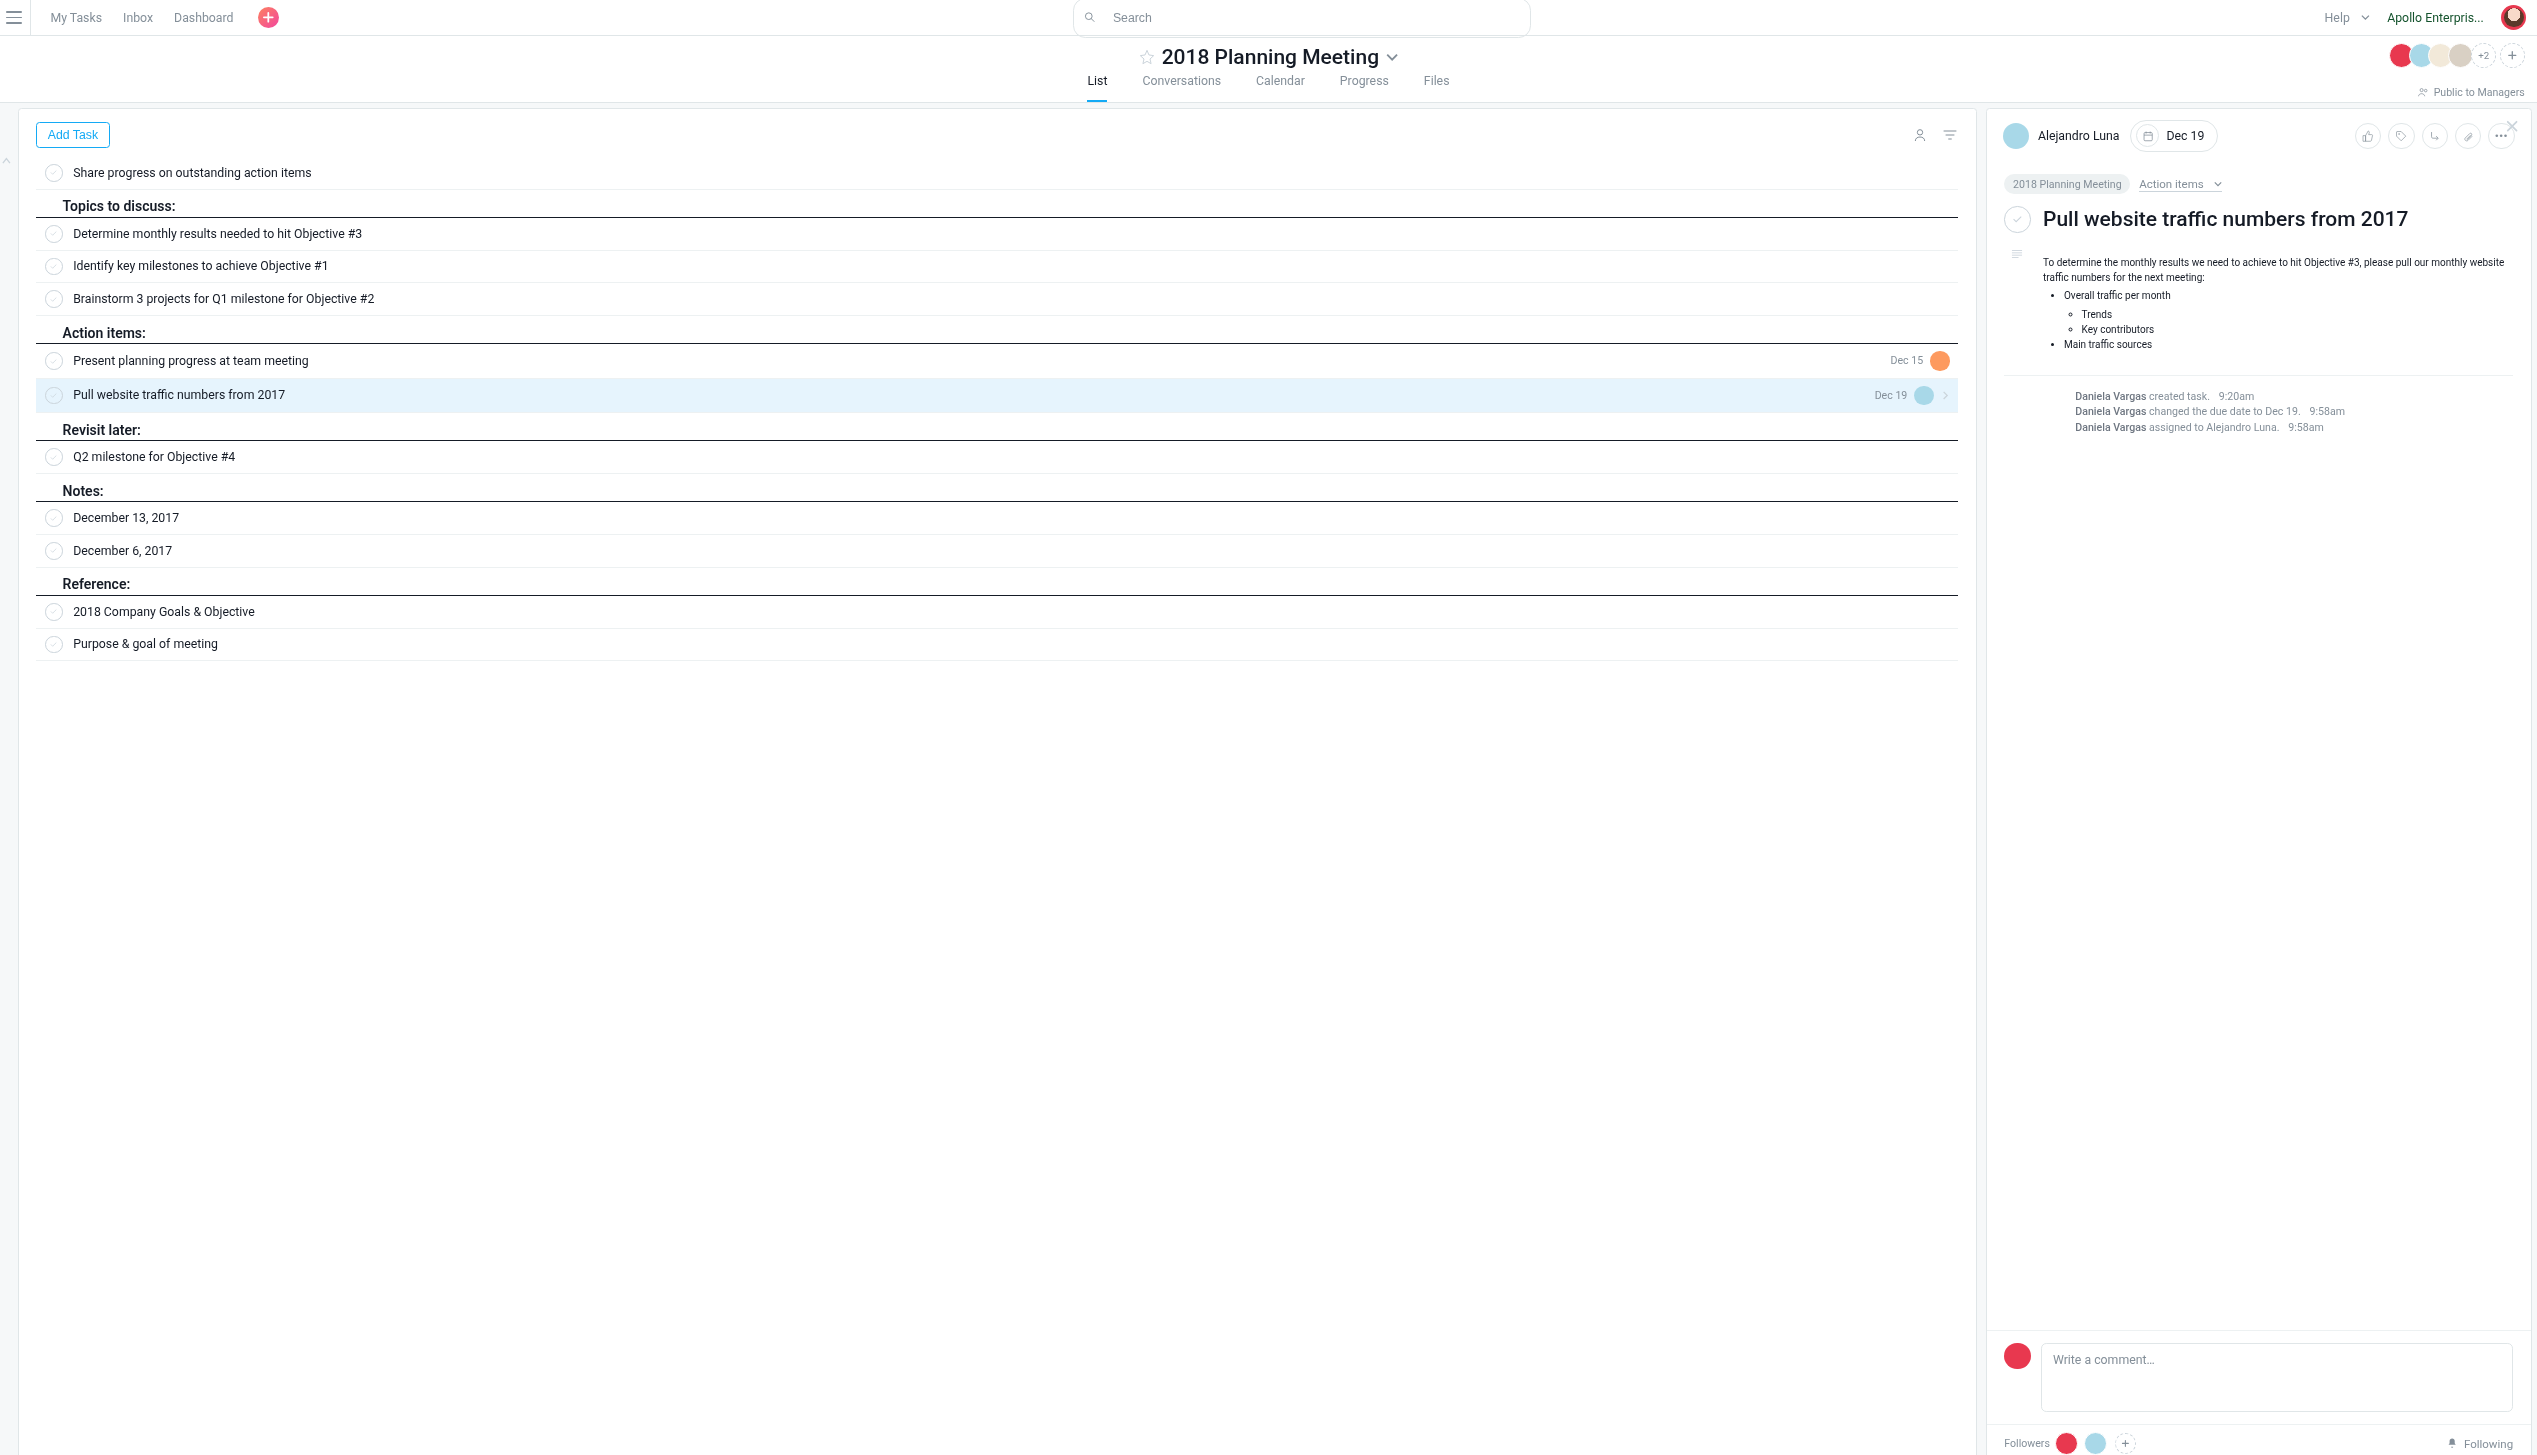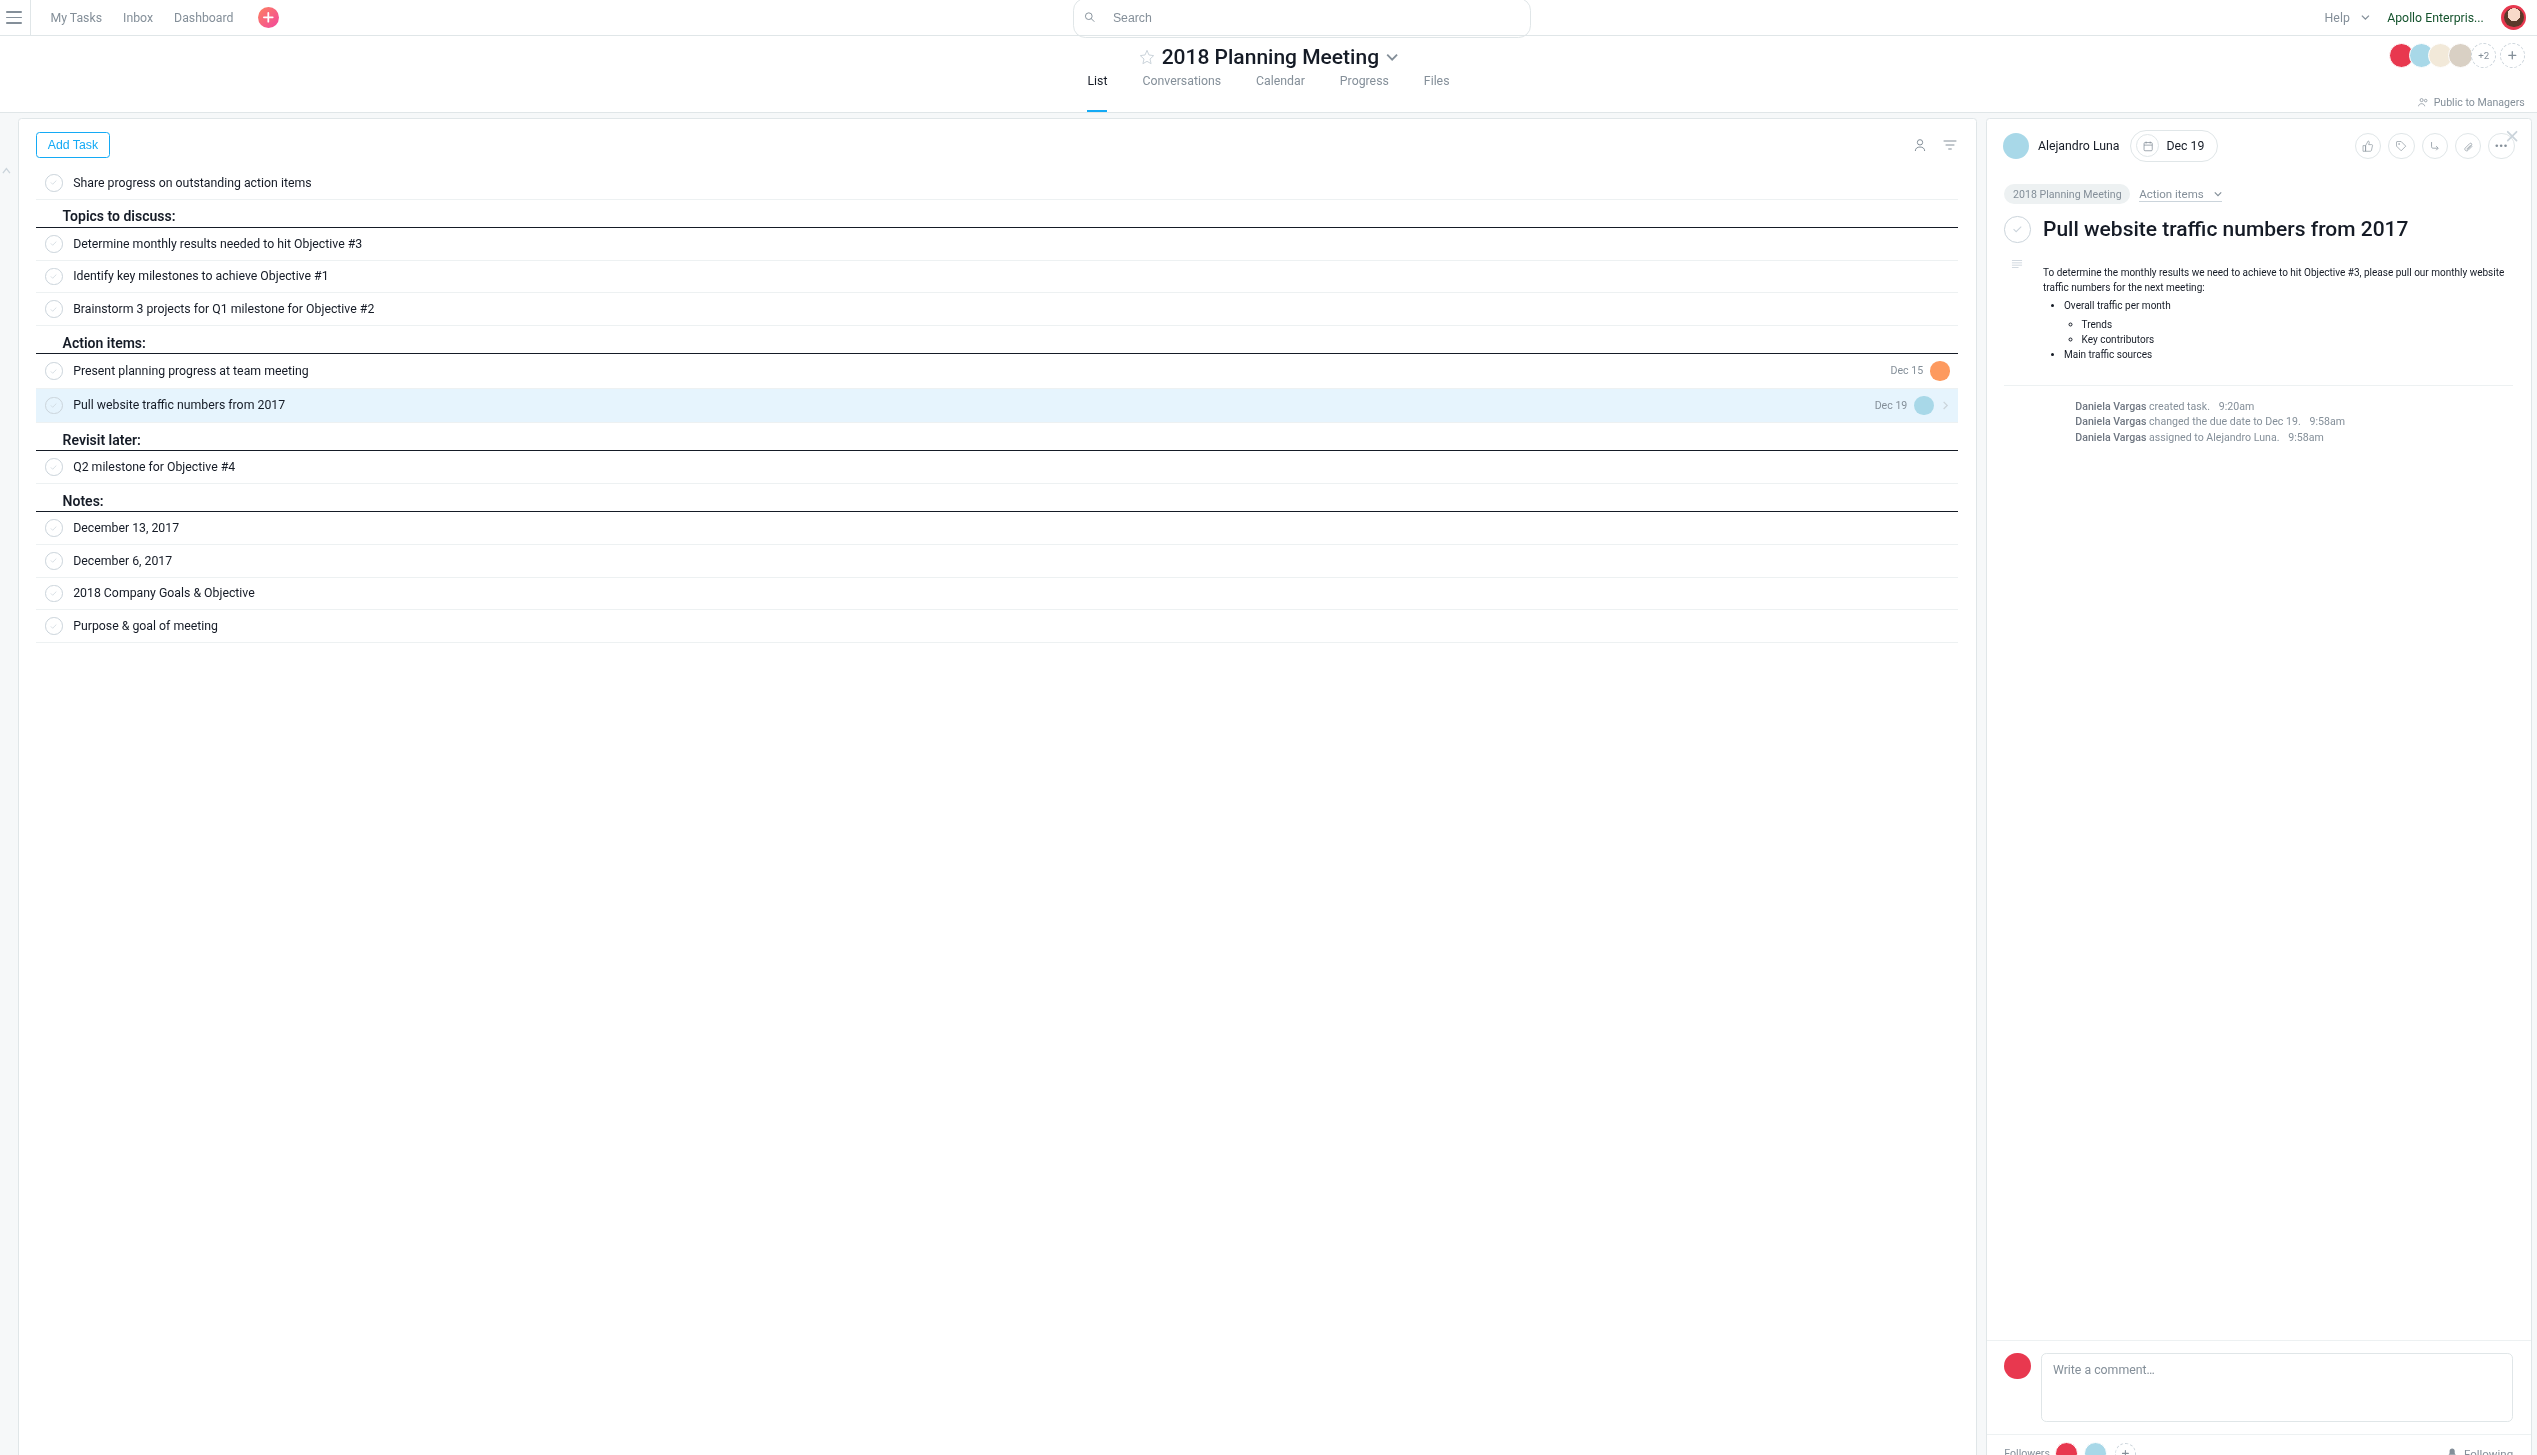--- a/index.html
+++ b/index.html
@@ -25,21 +25,21 @@
 .avatar-red { background: #e8384f; position:relative;}
 .avatar-red::after{content:"";position:absolute;inset:2.6px;border-radius:50%;background:radial-gradient(circle at 50% 35%, #f8d9c9 40%, transparent 41%), #5b3a2a;}
 
 
 .proj-header { border-bottom: 0.9px solid #e0e6e8; position:relative;}
 .proj-title-row { display: flex; justify-content: center; align-items: center; padding-top: 8.8px; gap: 7px; }
 .star { color: #cbd4db; cursor: pointer; }
 .proj-title { font-size: 21px; font-weight: 500; }
 .proj-chevron { color: #848f99; cursor:pointer;}
 .proj-tabs { display: flex; justify-content: center; gap: 35px; margin-top: 5.3px; }
-.proj-tab { color: #848f99; padding-bottom: 22px; cursor: pointer; }
+.proj-tab { color: #848f99; padding-bottom: 12px; cursor: pointer; }
 .proj-tab.active { color: #151b26; border-bottom: 2.6px solid #14aaf5; }
 .members { position:absolute; right:12.3px; top:7px; display:flex; align-items:center; gap:-5.3px;}
 .av-sm{width:25px;height:25px;border-radius:50%;border:1.8px solid #fff;margin-left:-5.3px;}
 .av1{background:#e8384f;}
 .av2{background:#a8d8e8;}
 .av3{background:#f2e9d9;}
 .av4{background:#d9d0c4;}
 .av-more{width:25px;height:25px;border-radius:50%;border:0.9px dashed #cbd4db;margin-left:-1.8px;display:flex;align-items:center;justify-content:center;font-size:9.7px;color:#848f99;background:#fff;}
 .av-add{width:25px;height:25px;border-radius:50%;border:0.9px dashed #cbd4db;margin-left:3.5px;display:flex;align-items:center;justify-content:center;color:#848f99;background:#fff;}
 .public-row{position:absolute;right:12.3px;bottom:3.5px;display:flex;align-items:center;gap:4.4px;color:#848f99;font-size:10.6px;cursor:pointer;}
@@ -329,20 +329,21 @@
               </svg>
             </div>
       <span class="task-name">December 6, 2017</span>
       <div class="task-meta">
         
         
         
       </div>
           </div>
         </div>
+        <div class="section-header">Reference:</div>
         <div class="tasks">
           <div class="task-row">
             <div class="check-circle">
               <svg width="8.8" height="8.8" viewBox="0 0 24 24">
                 <path d="M5 12l5 5L20 7" fill="none" stroke="#cbd4db" stroke-width="2"></path>
               </svg>
             </div>
       <span class="task-name">2018 Company Goals &amp; Objective</span>
       <div class="task-meta">
         

